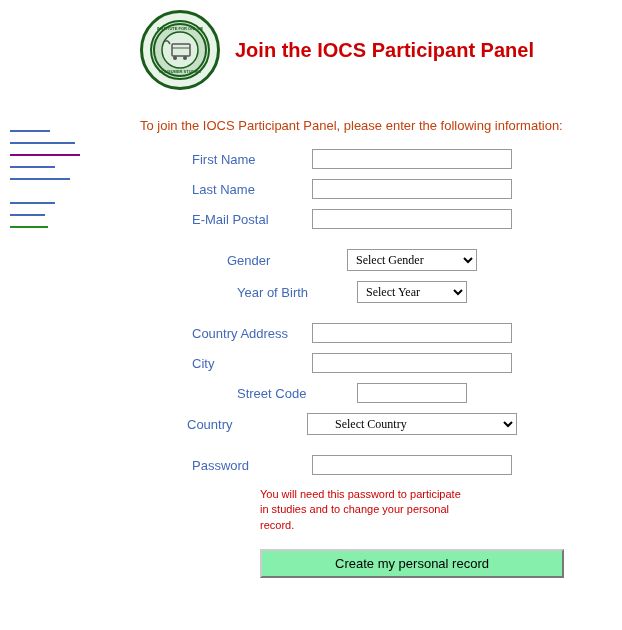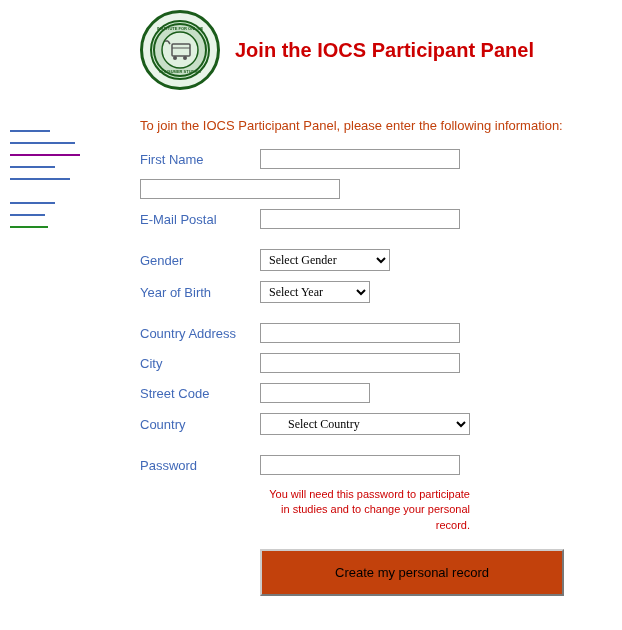--- a/index.html
+++ b/index.html
@@ -110,20 +110,21 @@
     .form-section {
       display: flex;
       flex-direction: column;
       gap: 0;
     }
 
     .form-row {
       display: flex;
       align-items: center;
       margin-bottom: 10px;
+      justify-content: center;
     }
 
     .form-label {
       color: #4169b8;
       width: 120px;
       min-width: 120px;
       font-size: 13px;
       text-align: left;
     }
 
@@ -157,29 +158,28 @@
     .spacer { height: 10px; }
 
     .password-hint {
       color: #cc0000;
       font-size: 11px;
       margin-left: 120px;
       margin-top: 2px;
       margin-bottom: 8px;
       line-height: 1.4;
       max-width: 210px;
-      text-align: right;
     }
 
     .submit-btn {
       margin-left: 120px;
       margin-top: 8px;
-      padding: 14px 16px;
+      padding: 5px 16px;
       border: 2px outset #ccc;
-      background: #c2410c;
+      background: #86efac;
       font-size: 13px;
       cursor: pointer;
       color: #000;
     }
 
     .right-content {
       flex: 1;
       display: flex;
       flex-direction: column;
     }
@@ -230,20 +230,21 @@
       <div class="intro-text">To join the IOCS Participant Panel, please enter the following information:</div>
 
       <div class="form-section">
 
         <div class="form-row">
           <label class="form-label">First Name</label>
           <input type="text" class="form-input" style="">
         </div>
 
         <div class="form-row">
+          <label class="form-label">Last Name</label>
           <input type="text" class="form-input" style="">
         </div>
 
         <div class="form-row">
           <label class="form-label">E-Mail Postal</label>
           <input type="text" class="form-input" style="">
         </div>
 
         <div class="spacer"></div>
 

